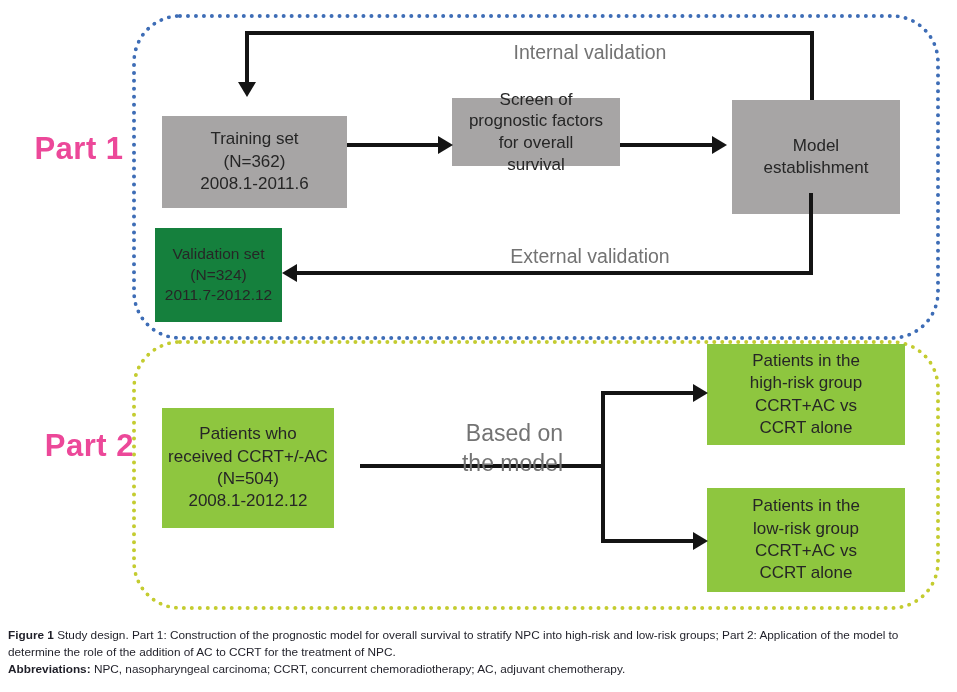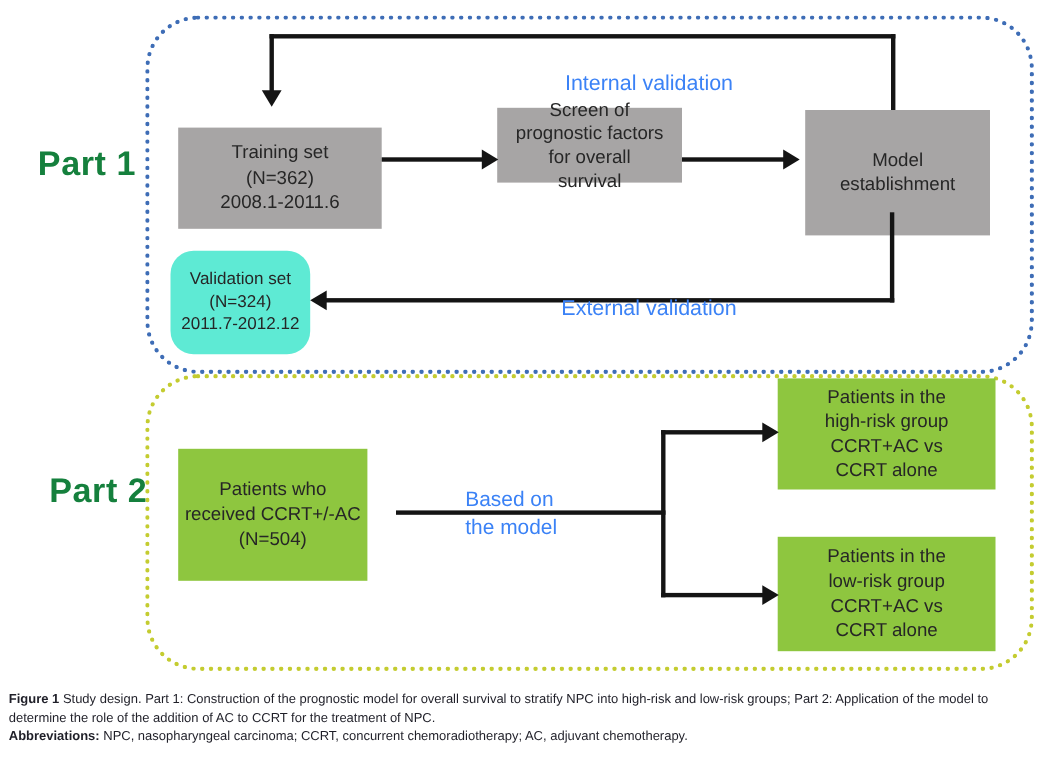--- a/index.html
+++ b/index.html
@@ -3,48 +3,48 @@
 <meta charset="utf-8">
 <style>
   html,body{margin:0;padding:0;background:#ffffff;}
   body{font-family:"Liberation Sans", sans-serif;}
   #canvas{position:relative;width:957px;height:692px;background:#ffffff;overflow:hidden;}
 
   .container{position:absolute;background:#ffffff;}
   #part1-container{left:132px;top:14px;width:800px;height:318px;border:4px dotted #3e6db6;border-radius:48px;}
   #part2-container{left:132px;top:340px;width:800px;height:262px;border:4px dotted #c4cc30;border-radius:48px;}
 
-  .part-label{position:absolute;font-size:31px;font-weight:bold;color:#15803d;letter-spacing:0.5px;}
+  .part-label{position:absolute;font-size:31px;font-weight:bold;color:#ec4899;letter-spacing:0.5px;}
   #part1-label{left:24px;top:131px;width:110px;text-align:center;}
   #part2-label{left:24px;top:428px;width:110px;text-align:right;}
 
   .node{position:absolute;display:flex;flex-direction:column;justify-content:center;align-items:center;
         text-align:center;color:#262626;font-size:17px;line-height:1.32;}
   .gray{background:#a7a5a5;}
-  .tan{background:#5eead4;border-radius:21px;}
+  .tan{background:#15803d;}
   .green{background:#8ec63f;}
 
   #training-box{left:162px;top:116px;width:185px;height:92px;}
   #screen-box{left:452px;top:98px;width:168px;height:68px;line-height:1.28;}
   #model-box{left:732px;top:100px;width:168px;height:114px;}
   #validation-box{left:155px;top:228px;width:127px;height:94px;font-size:15.5px;}
   #patients-box{left:162px;top:408px;width:172px;height:120px;}
   #highrisk-box{left:707px;top:344px;width:198px;height:101px;}
   #lowrisk-box{left:707px;top:488px;width:198px;height:104px;}
 
   .line{position:absolute;background:#141414;}
   .arrowhead{position:absolute;width:0;height:0;}
   .ah-right{border-top:9px solid transparent;border-bottom:9px solid transparent;border-left:15px solid #141414;}
   .ah-left{border-top:9px solid transparent;border-bottom:9px solid transparent;border-right:15px solid #141414;}
   .ah-down{border-left:9px solid transparent;border-right:9px solid transparent;border-top:15px solid #141414;}
 
-  .flow-label{position:absolute;color:#3b82f6;font-size:19.5px;margin-top:24px;}
+  .flow-label{position:absolute;color:#737373;font-size:19.5px;}
   #internal-label{left:430px;top:41px;width:320px;text-align:center;}
   #external-label{left:420px;top:245px;width:340px;text-align:center;}
-  #basedon-label{left:423px;top:419px;width:140px;text-align:left;line-height:1.3;font-size:19px;}
+  #basedon-label{left:423px;top:419px;width:140px;text-align:right;line-height:1.3;font-size:23px;}
 
   #caption{position:absolute;left:8px;top:627px;width:941px;color:#1f1f28;font-size:11.8px;line-height:1.44;}
   #caption .b{font-weight:bold;}
   #caption p{margin:0;}
 </style>
 </head>
 <body>
 
 <div id="canvas">
 
@@ -93,20 +93,21 @@
 
   <div class="line" style="left:809px;top:193px;width:4px;height:82px;"></div>
   <div class="line" style="left:295px;top:271px;width:518px;height:4px;"></div>
   <div class="arrowhead ah-left" style="left:282px;top:264px;"></div>
   <div id="external-label" class="flow-label">External validation</div>
 
   <div id="patients-box" class="node green">
     <div>Patients who</div>
     <div>received CCRT+/-AC</div>
     <div>(N=504)</div>
+    <div>2008.1-2012.12</div>
   </div>
 
   <div id="highrisk-box" class="node green">
     <div>Patients in the</div>
     <div>high-risk group</div>
     <div>CCRT+AC vs</div>
     <div>CCRT alone</div>
   </div>
 
   <div id="lowrisk-box" class="node green">

